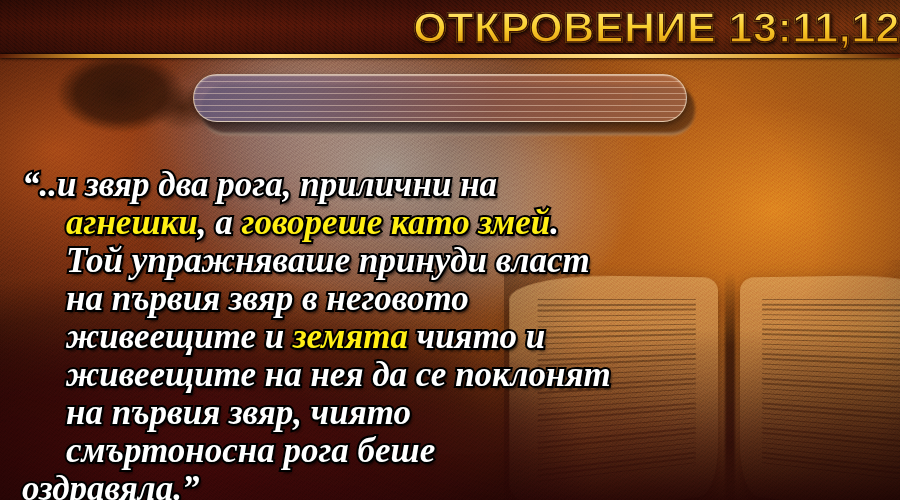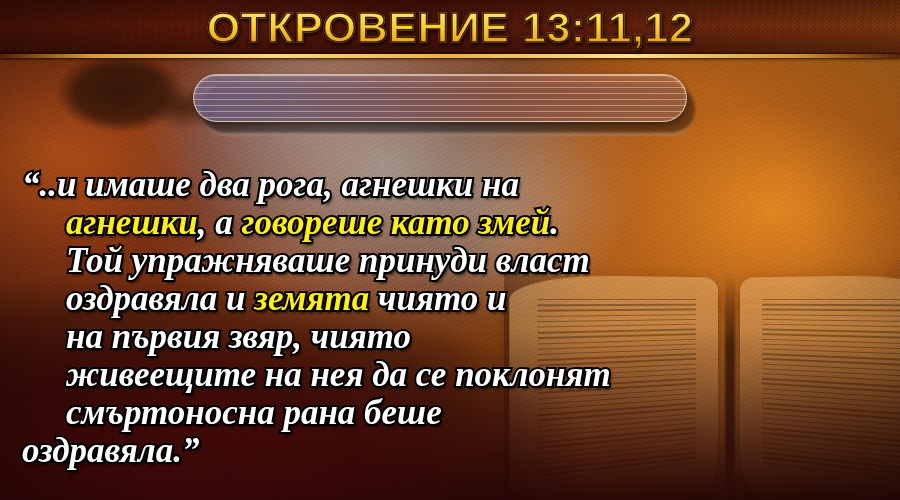--- a/index.html
+++ b/index.html
@@ -112,21 +112,21 @@
   }
   .band-rule {
     position: absolute; left: 0; top: 54px; width: 100%; height: 4px;
     background: linear-gradient(90deg,
       rgba(90,30,8,0.9) 0%, #d69a2a 10%, #ffd978 30%, #f0b23e 50%,
       #ffe08c 70%, #d89a2c 88%, rgba(90,30,8,0.9) 100%);
     box-shadow: 0 1px 3px rgba(0,0,0,0.75), 0 -1px 2px rgba(0,0,0,0.5);
   }
   .slide-title {
     position: relative; z-index: 3;
-    text-align: center;
+    text-align: right;
     line-height: 54px;
     font-family: "Liberation Sans", "DejaVu Sans", sans-serif;
     font-size: 43px;
     font-weight: 700;
     letter-spacing: .5px;
     background: linear-gradient(180deg, #fff4a8 0%, #ffe469 22%, #f9cf2e 50%, #e8a614 78%, #d18a0c 100%);
     -webkit-background-clip: text;
     background-clip: text;
     color: transparent;
     -webkit-text-stroke: 1.6px #3b1403;
@@ -206,23 +206,24 @@
     <div class="slide-title">ОТКРОВЕНИЕ 13:11,12</div>
   </div>
   <div class="band-rule"></div>
 
   <div class="ornament">
     <div class="ornament-shadow"></div>
     <div class="ornament-body"></div>
   </div>
 
   <div class="verse" id="verse-block">
-      <div class="verse-line"><span class="">“..и имаше два рога, агнешки на</span></div>
+      <div class="verse-line"><span class="">“..и звяр два рога, прилични на</span></div>
       <div class="verse-line indent"><span class="hl">агнешки</span><span class="">, а </span><span class="hl">говореше като змей</span><span class="">.</span></div>
       <div class="verse-line indent"><span class="">Той упражняваше принуди власт</span></div>
-      <div class="verse-line indent"><span class="">оздравяла и </span><span class="hl">земята</span><span class=""> чиято и</span></div>
+      <div class="verse-line indent"><span class="">на първия звяр в неговото</span></div>
+      <div class="verse-line indent"><span class="">живеещите и </span><span class="hl">земята</span><span class=""> чиято и</span></div>
+      <div class="verse-line indent"><span class="">живеещите на нея да се поклонят</span></div>
       <div class="verse-line indent"><span class="">на първия звяр, чиято</span></div>
-      <div class="verse-line indent"><span class="">живеещите на нея да се поклонят</span></div>
-      <div class="verse-line indent"><span class="">смъртоносна рана беше</span></div>
+      <div class="verse-line indent"><span class="">смъртоносна рога беше</span></div>
       <div class="verse-line"><span class="">оздравяла.”</span></div>
     </div>
 
 </div>
 
 </body></html>

